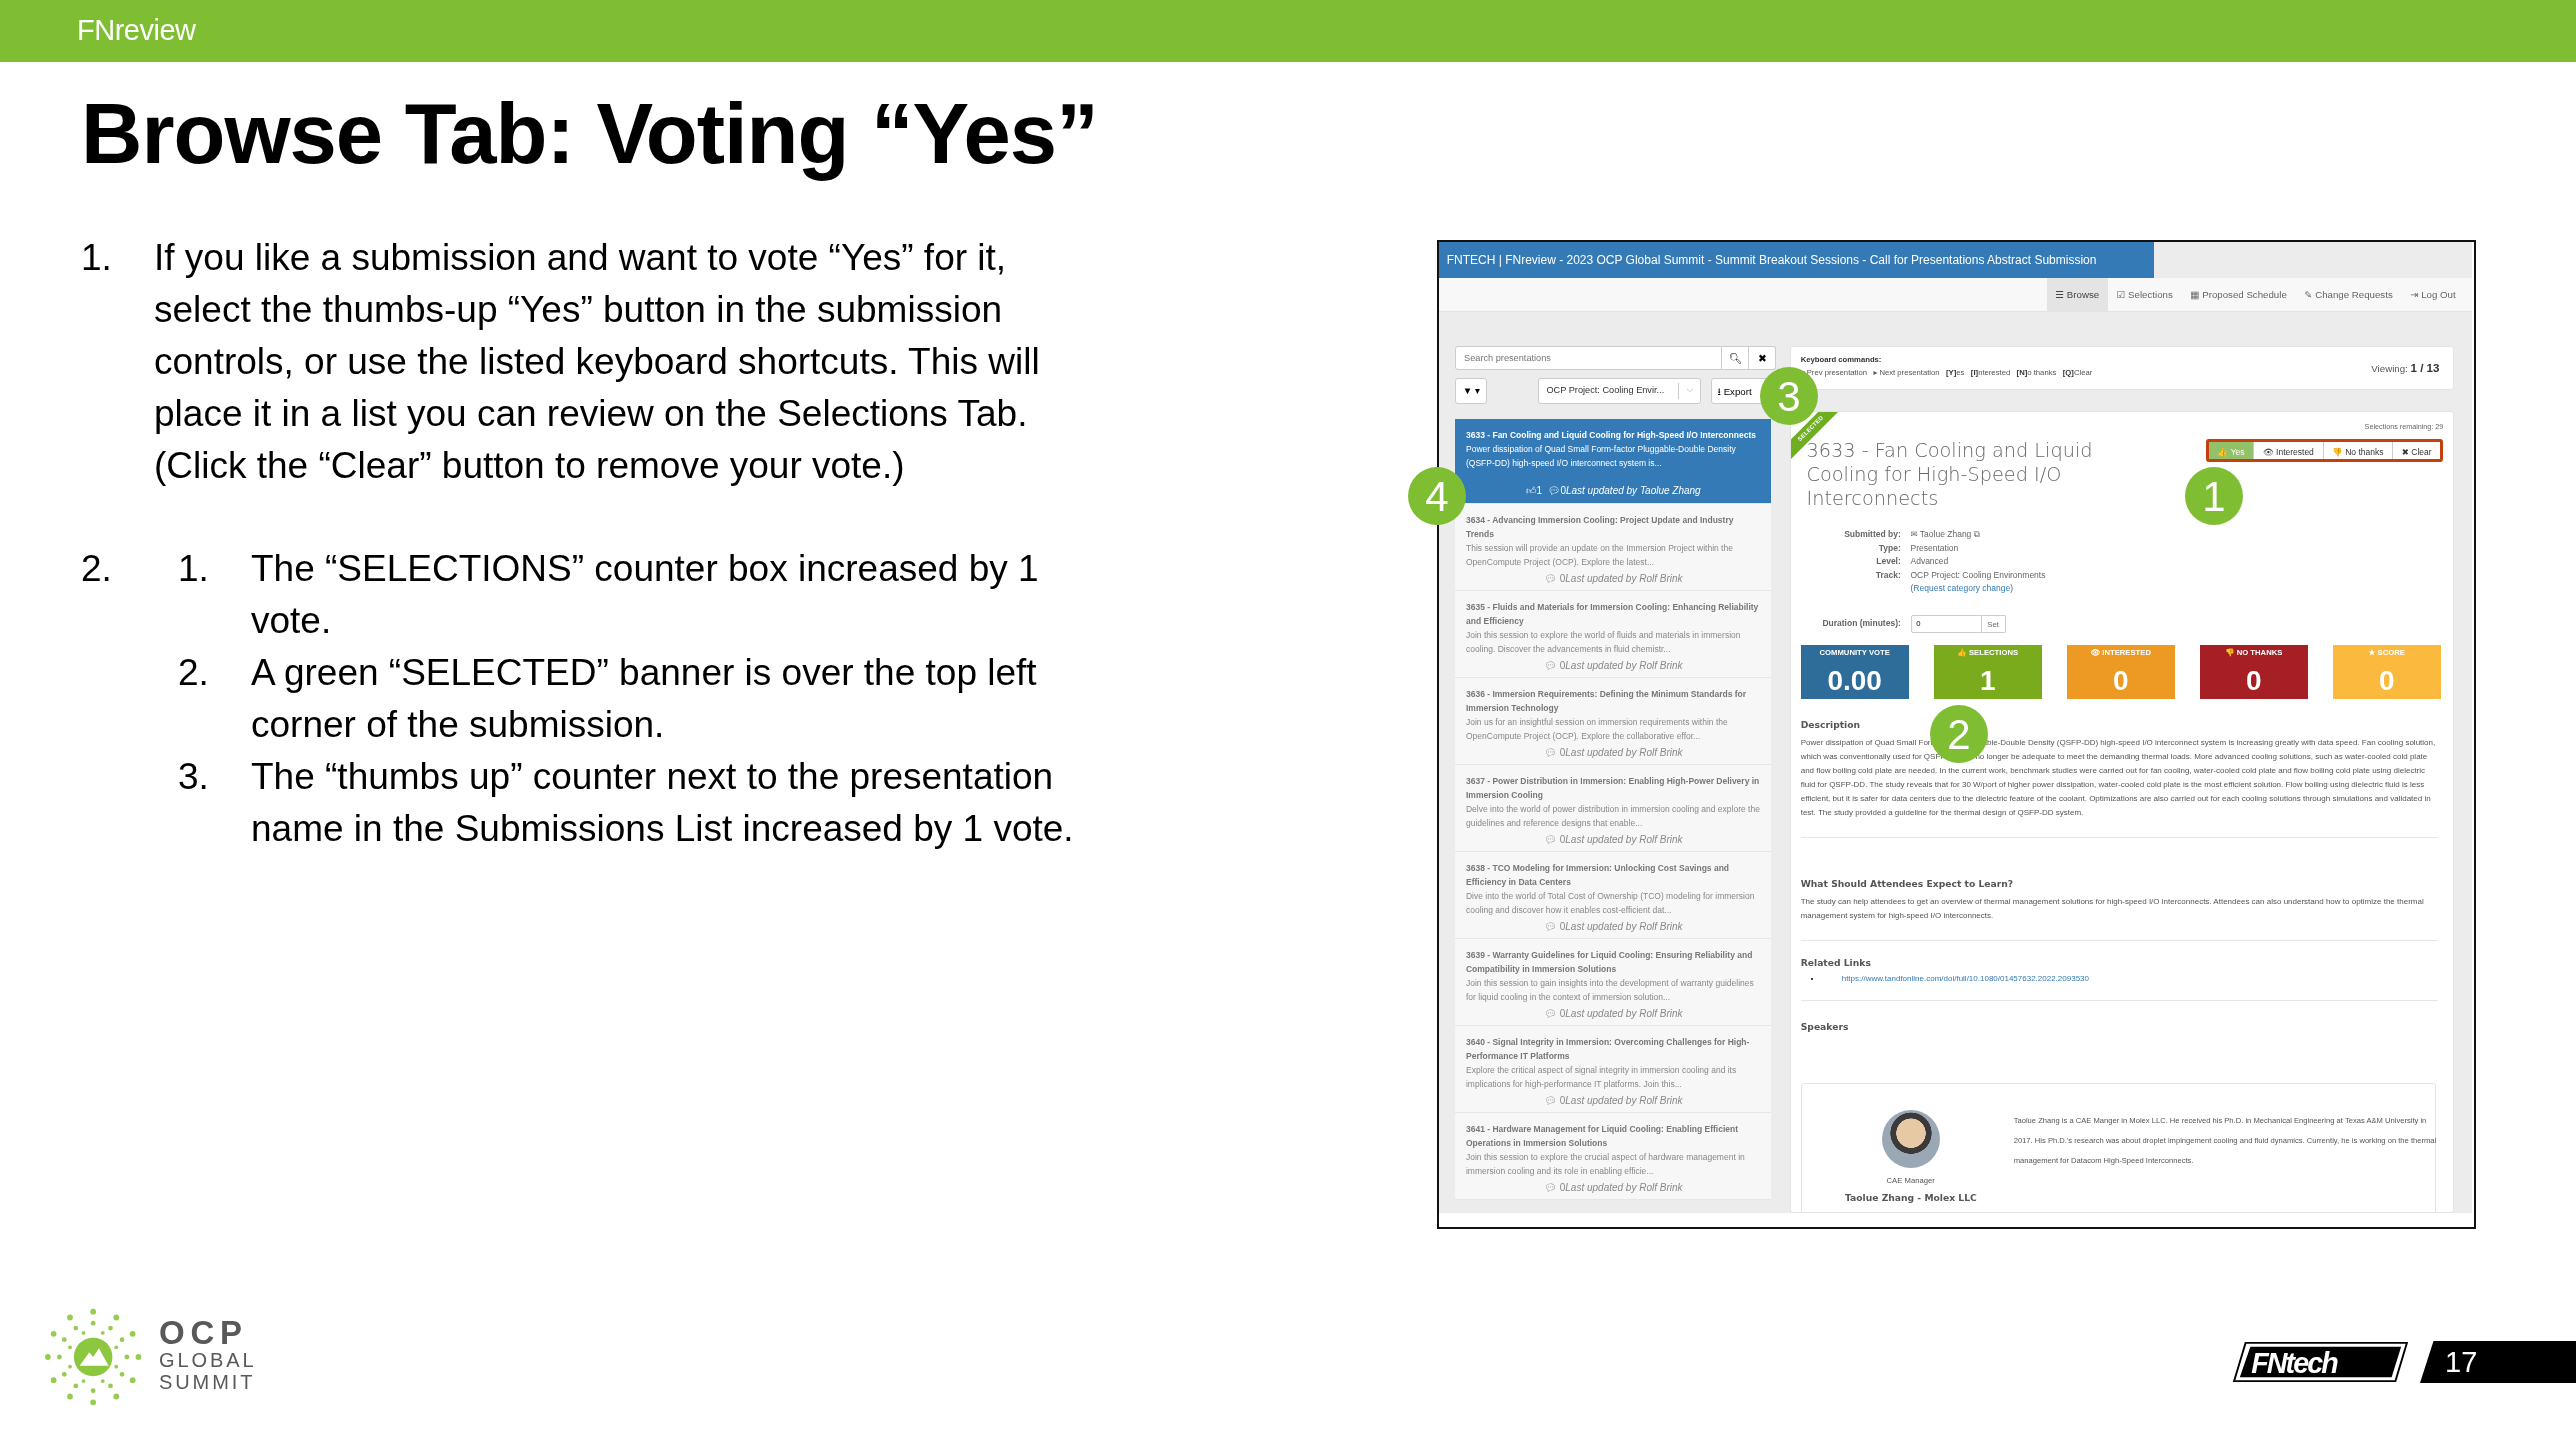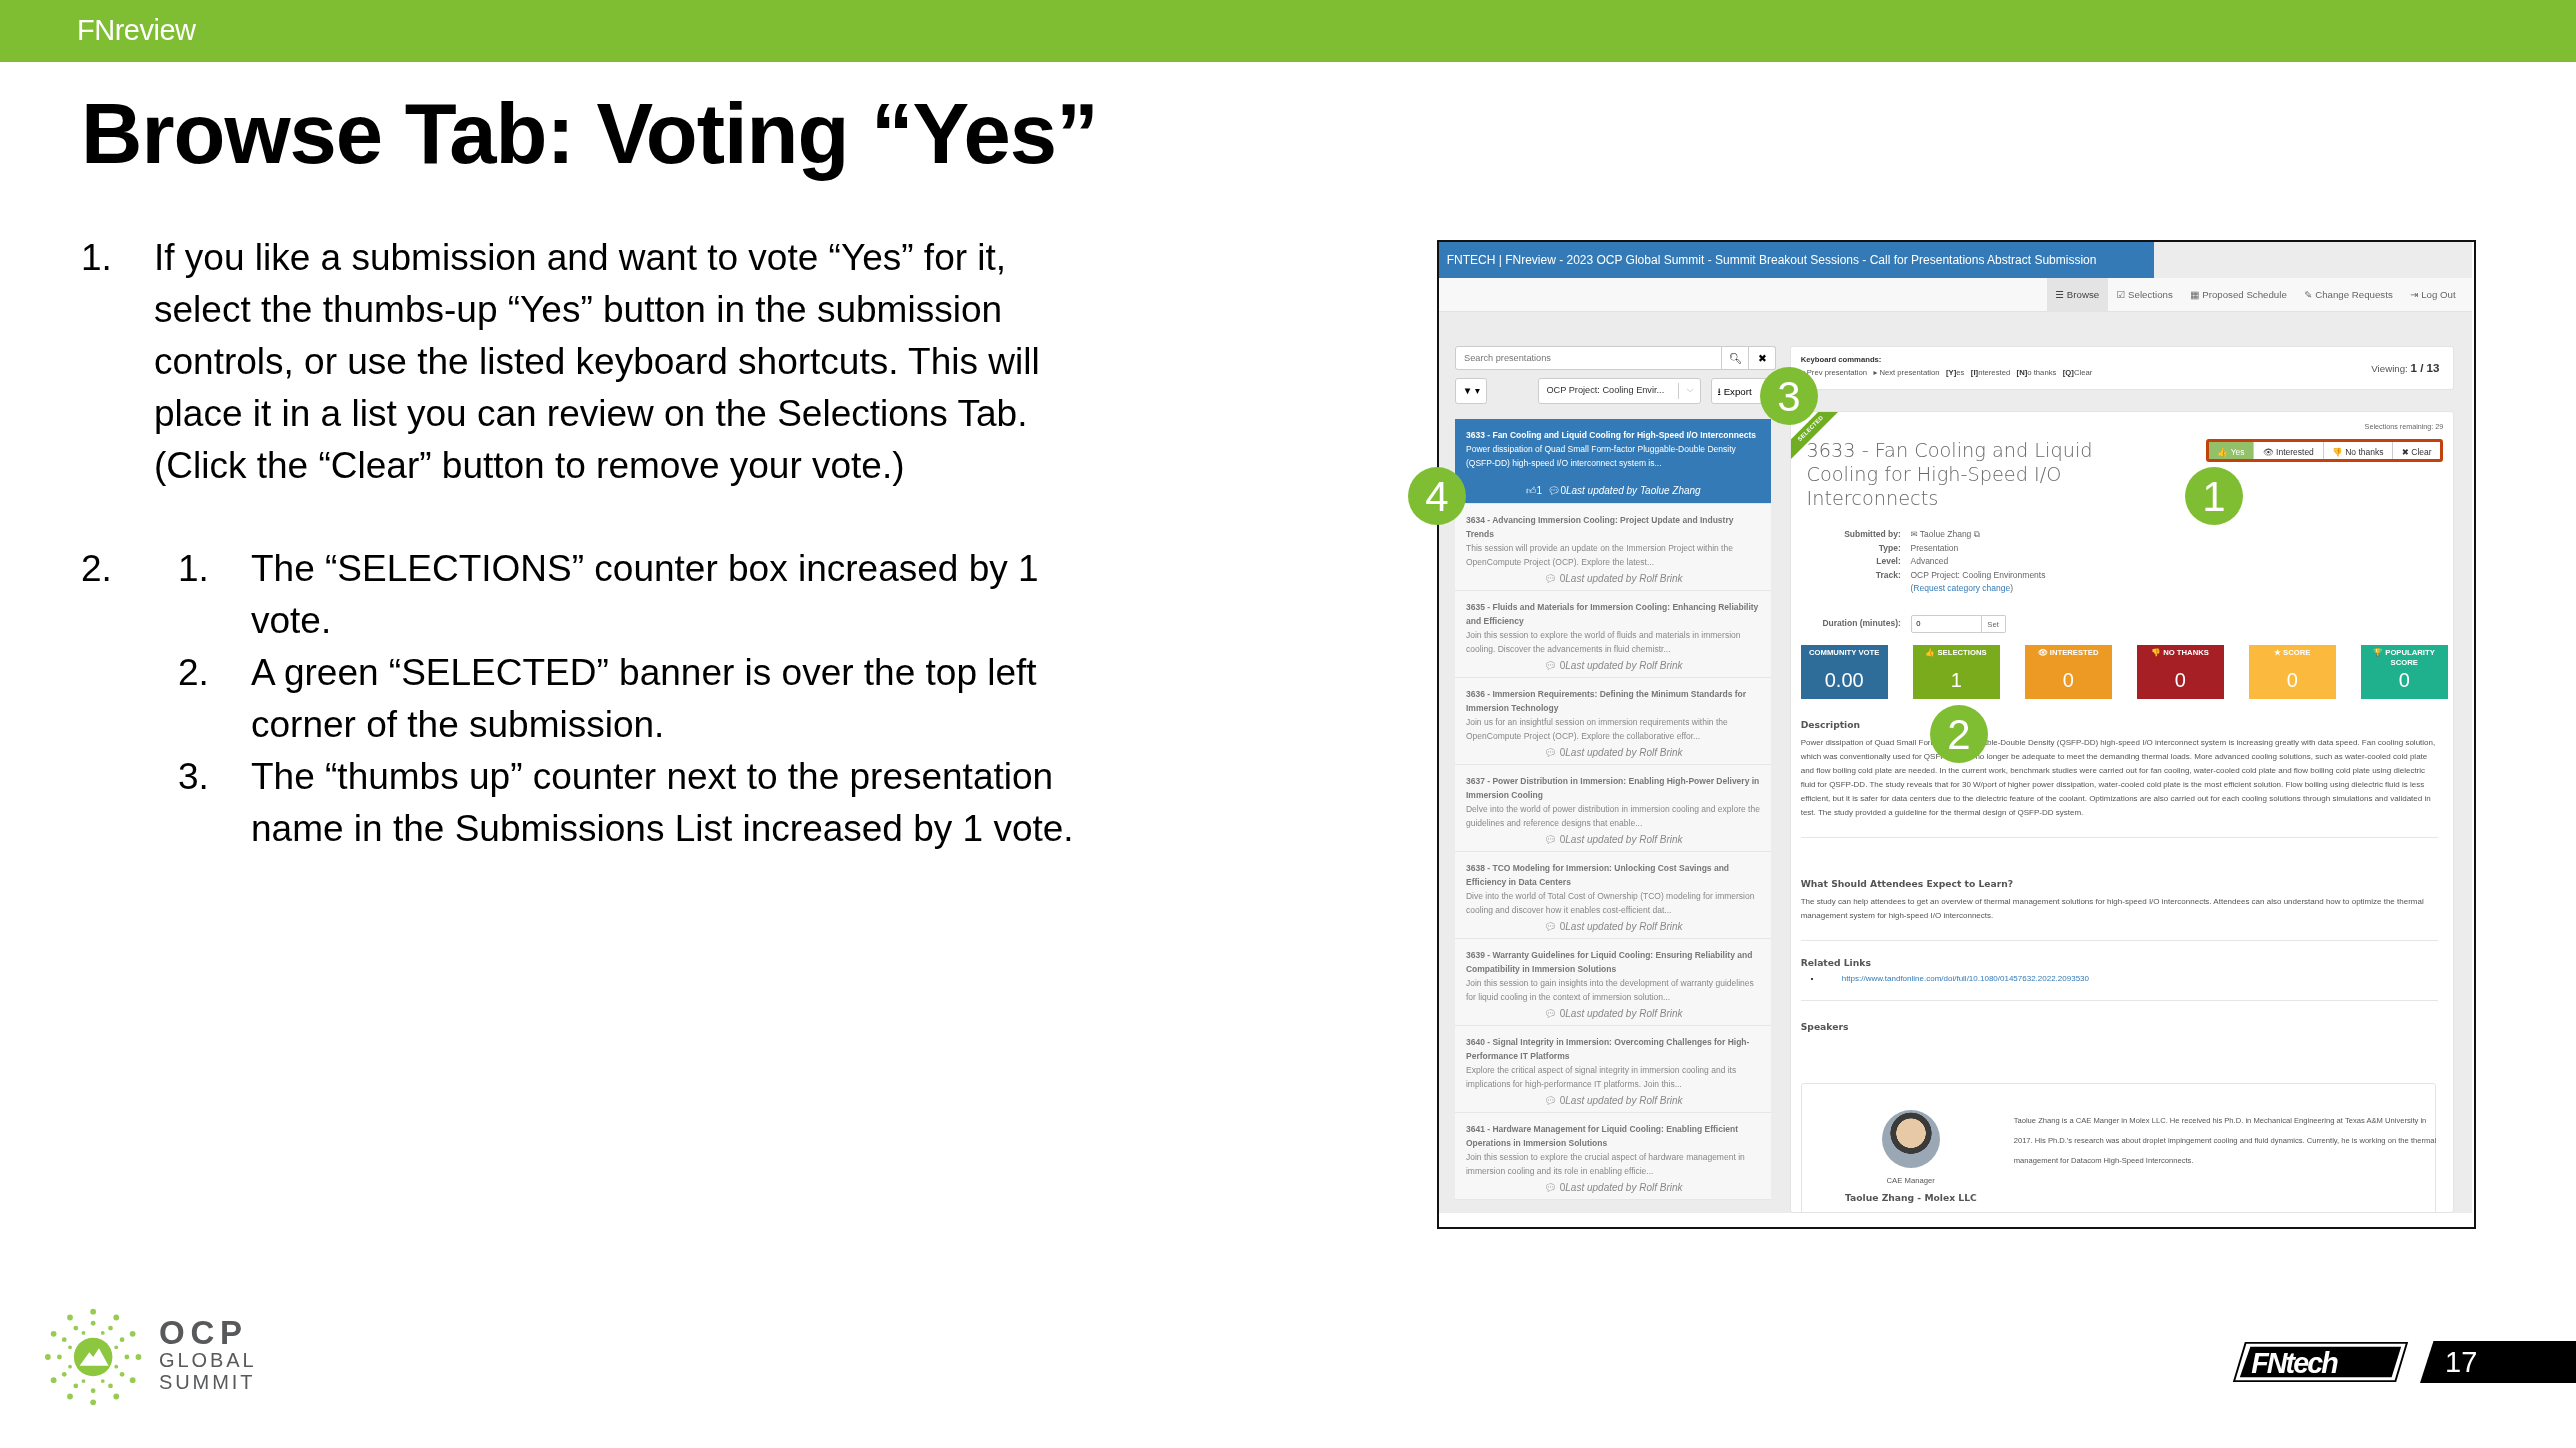--- a/index.html
+++ b/index.html
@@ -75,23 +75,23 @@
   .pres-title { position: absolute; left: 15.5px; top: 27px; width: 319px; font-family: "DejaVu Sans", sans-serif; font-weight: 300; font-size: 19.3px; line-height: 24px; color: #666; }
   .meta-table { position: absolute; left: 15.5px; top: 116px; font-size: 8.5px; line-height: 13.5px; color: #666; }
   .meta-table .row { display: flex; }
   .meta-table .k { width: 104px; text-align: right; font-weight: bold; color: #666; padding-right: 9.7px; }
   .meta-table .v a { color: #337ab7; text-decoration: none; }
   .duration { display: flex; align-items: center; margin-top: 19px; }
   .duration input { width: 71px; height: 18.4px; border: 1px solid #ccc; border-radius: 1.9px 0 0 1.9px; font-size: 7.7px; padding: 2.9px 4.8px; font-family: "Liberation Sans", sans-serif; }
   .duration .set { height: 18.4px; border: 1px solid #ccc; border-left: none; border-radius: 0 1.9px 1.9px 0; font-size: 7.7px; padding: 2.9px 5.8px; background: #fff; }
 
   .stats { position: absolute; left: 9.7px; top: 233px; display: flex; gap: 25px; }
-  .stat { width: 87px; height: 54px; color: #fff; text-align: center; padding-top: 2.9px; }
+  .stat { width: 108px; height: 54px; color: #fff; text-align: center; padding-top: 2.9px; }
   .stat .lbl { font-size: 7.7px; font-weight: bold; line-height: 9.7px; height: 19.3px; }
-  .stat .val { font-size: 20px; font-weight: normal; line-height: 27px; }
+  .stat .val { font-size: 28px; font-weight: bold; line-height: 27px; }
 
   .section { position: absolute; left: 9.7px; width: 637px; }
   .section h4 { font-family: "DejaVu Sans", sans-serif; font-size: 9.2px; font-weight: bold; color: #555; margin-bottom: 5.8px; }
   .section p { font-size: 8px; color: #555; line-height: 14px; }
   .section hr { border: none; border-top: 1px solid #e6e6e6; margin-top: 17.4px; }
   .section ul { font-size: 8px; padding-left: 21px; }
   .section ul a { color: #337ab7; text-decoration: none; padding-left: 20px; }
 
   .speaker-card { position: absolute; left: 9.7px; top: 671px; width: 635px; height: 135px; border: 1px solid #e3e3e3; border-radius: 2.9px; }
   .speaker-photo { position: absolute; left: 80px; top: 26px; width: 58px; height: 58px; border-radius: 50%; background: radial-gradient(circle at 50% 40%, #e8c9a6 0 32%, #3a3a3a 33% 45%, #9aa7b5 46%); overflow: hidden; }

